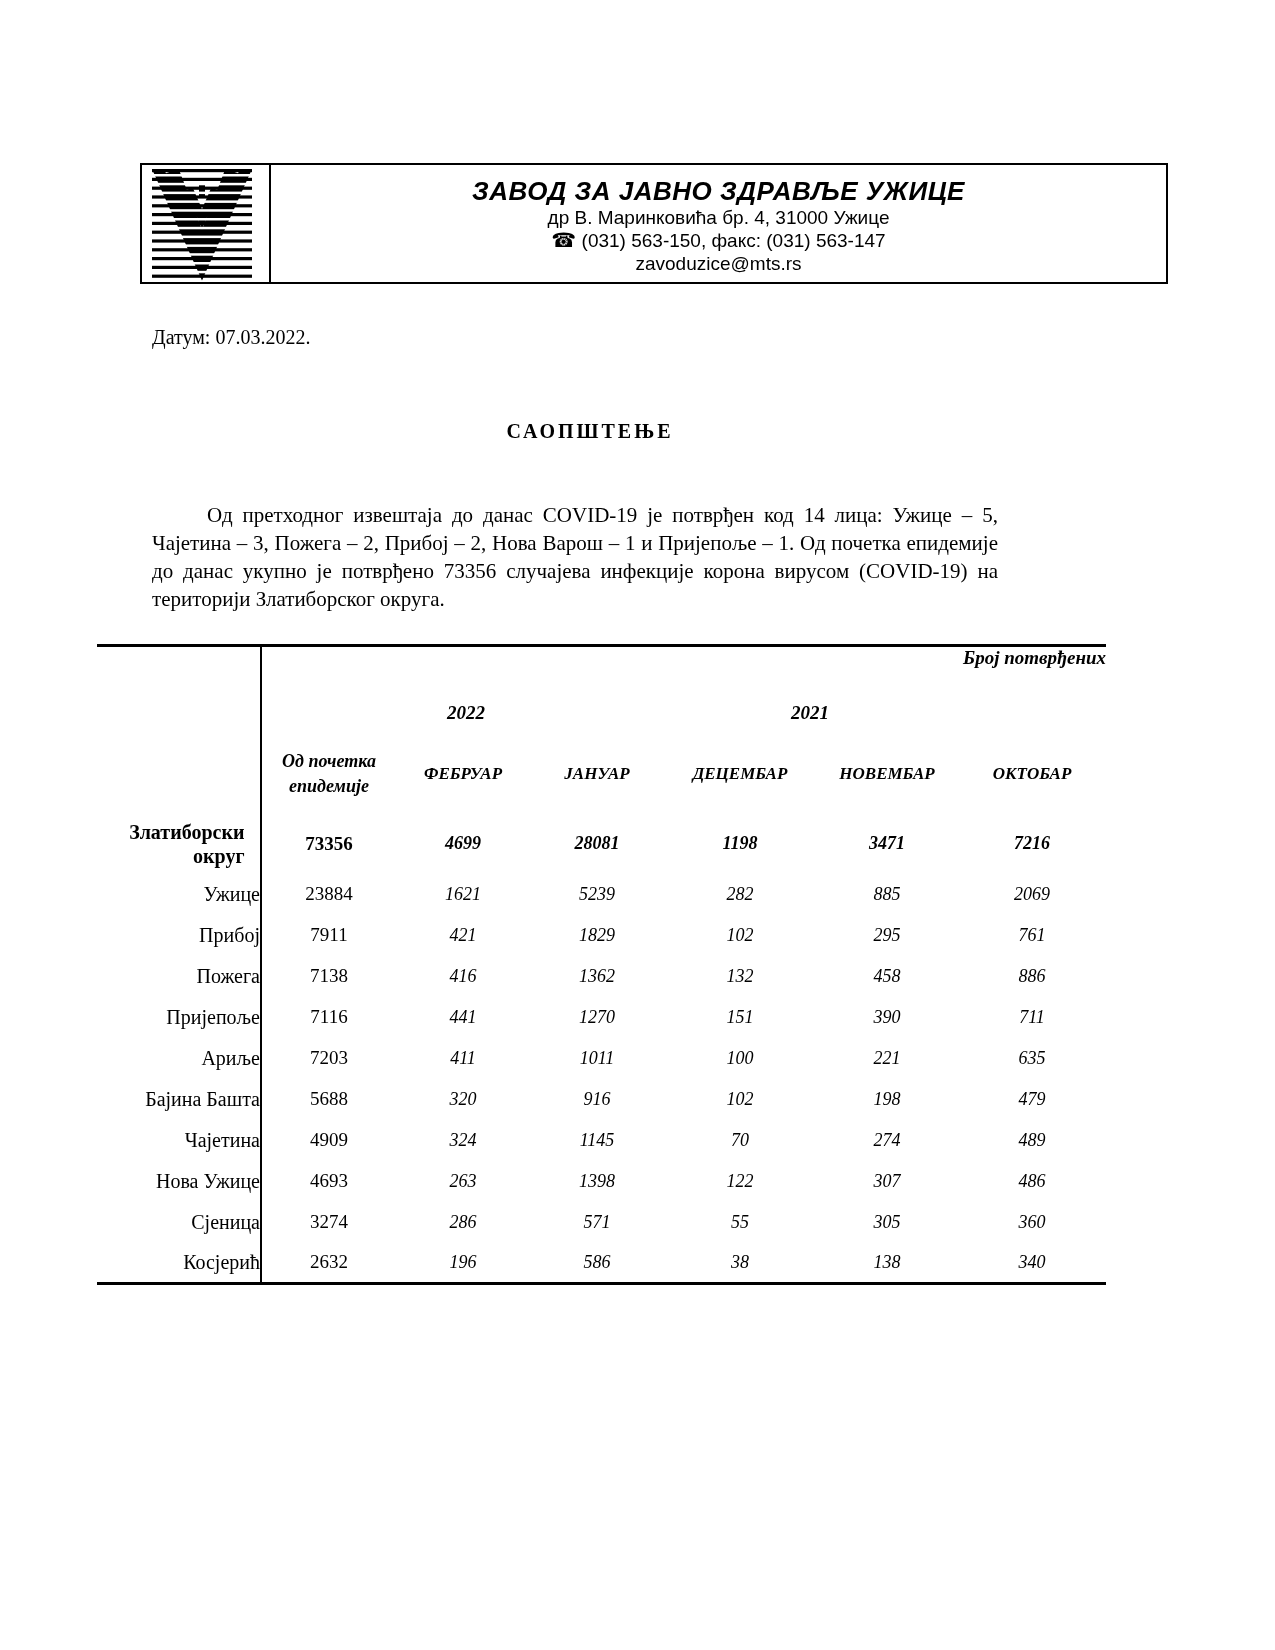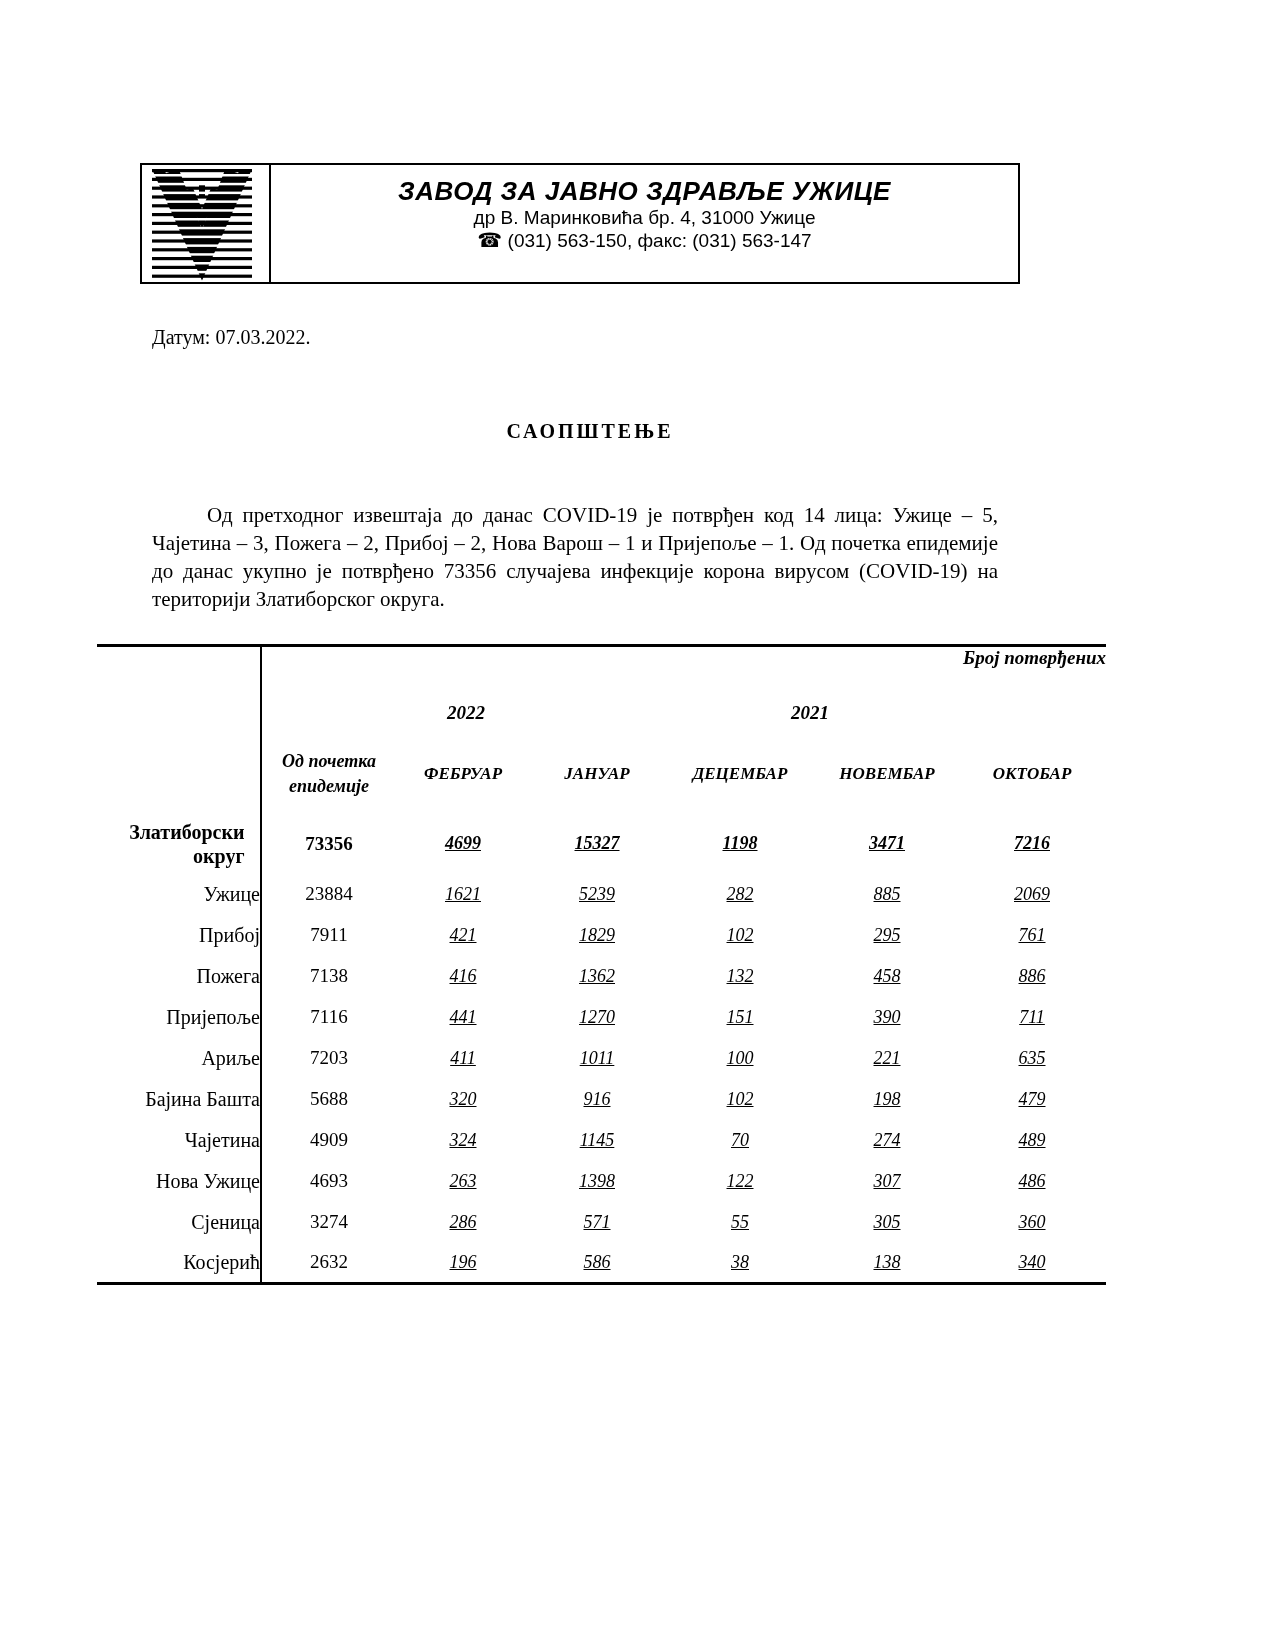--- a/index.html
+++ b/index.html
@@ -11,21 +11,21 @@
     background: #ffffff;
     color: #000000;
     font-family: "Liberation Serif", serif;
     overflow: hidden;
   }
 
   
   .header-box {
     position: absolute;
     left: 140px; top: 163px;
-    width: 880px; height: 121px;
+    width: 1028px; height: 121px;
     border: 2px solid #000;
     display: flex;
   }
   .logo-cell {
     width: 129px;
     border-right: 2px solid #000;
     padding: 4px 0 0 10px;
   }
   .header-text {
     flex: 1;
@@ -121,21 +121,21 @@
     font-size: 18px;
     line-height: 25px;
   }
 
   .covid-table tbody td { height: 41px; vertical-align: middle; }
   .covid-table tbody tr.first-row td { height: 60px; }
   .region-cell { text-align: right; font-size: 20px; }
   .first-row .region-cell { font-weight: bold; }
   .first-row .region-text { max-width: 132px; margin: 0 auto; line-height: 24px; }
   .val { text-align: center; font-size: 19px; }
-  .month-val { font-style: italic; font-size: 18px; text-decoration: underline; }
+  .month-val { font-style: italic; font-size: 18px; }
   .first-row .val { font-weight: bold; }
 </style>
 </head>
 <body>
 
 <div class="page">
 
   <div class="header-box">
     <div class="logo-cell">
       <svg width="100" height="112" viewBox="0 0 100 112" xmlns="http://www.w3.org/2000/svg">
@@ -179,20 +179,21 @@
         </g>
       </svg>
     </div>
     <div class="header-text">
       <div class="inst-name">ЗАВОД ЗА ЈАВНО ЗДРАВЉЕ УЖИЦЕ</div>
       <div class="inst-line">др В. Маринковића бр. 4, 31000 Ужице</div>
       <div class="inst-line">
         <span class="phone-glyph">☎</span>
         <span>(031) 563-150, факс: (031) 563-147</span>
       </div>
+      <div class="inst-line">zavoduzice@mts.rs</div>
     </div>
   </div>
 
   <div class="date-line">Датум: 07.03.2022.</div>
 
   <div class="doc-title">САОПШТЕЊЕ</div>
 
   <p class="body-par">Од претходног извештаја до данас COVID-19 је потврђен код 14 лица: Ужице – 5, Чајетина – 3, Пожега – 2, Прибој – 2, Нова Варош – 1 и Пријепоље – 1. Од почетка епидемије до данас укупно је потврђено 73356 случајева инфекције корона вирусом (COVID-19) на територији Златиборског округа.</p>
 
   <table class="covid-table">
@@ -229,21 +230,21 @@
         <td class="col-head">ОКТОБАР</td>
       </tr>
     </thead>
     <tbody>
         <tr class="first-row">
           <td class="region-col region-cell">
             <div class="region-text">Златиборски округ</div>
           </td>
           <td class="val total-val">73356</td>
           <td class="val month-val">4699</td>
-          <td class="val month-val">15327</td>
+          <td class="val month-val">28081</td>
           <td class="val month-val">1198</td>
           <td class="val month-val">3471</td>
           <td class="val month-val">7216</td>
         </tr>
         <tr>
           <td class="region-col region-cell">
             <div class="region-text">Ужице</div>
           </td>
           <td class="val total-val">23884</td>
           <td class="val month-val">1621</td>

